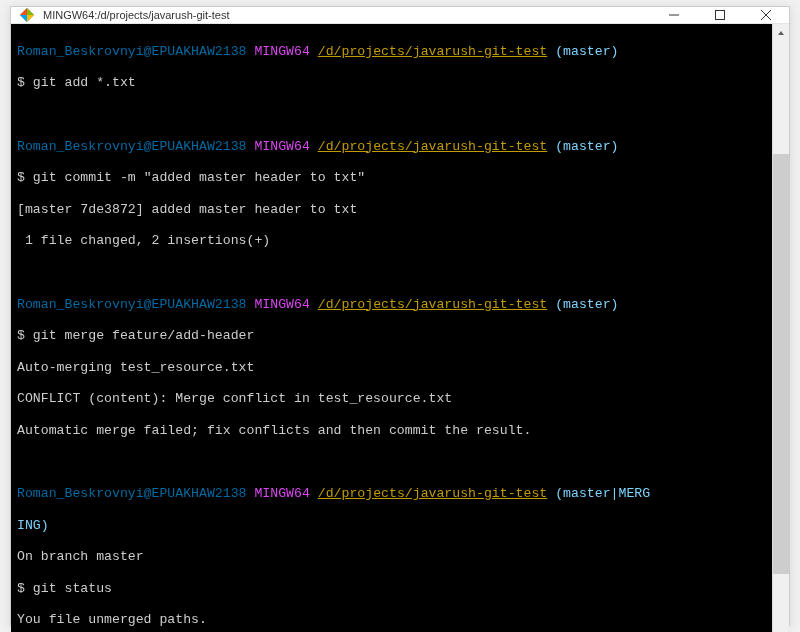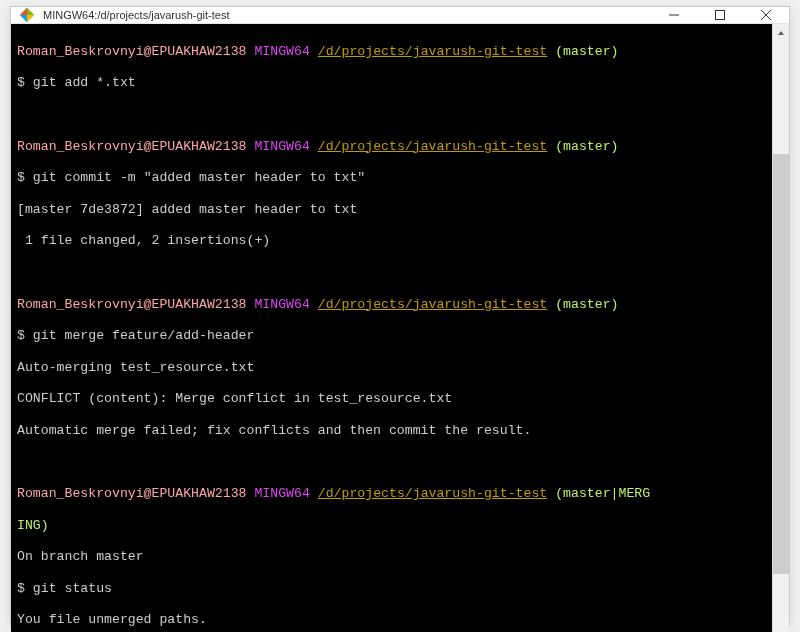--- a/index.html
+++ b/index.html
@@ -75,24 +75,24 @@
     display: flex; align-items: center; justify-content: center;
     color: #606060;
   }
   .scroll-arrow.up { position: absolute; top: 0; }
   .scroll-thumb {
     position: absolute;
     width: 100%;
     background: #cdcdcd;
     left: 0;
   }
-  .c-green { color: #fca5a5; text-align: right; }
+  .c-green { color: #0369a1; text-align: right; }
   .c-magenta { color: #d946ef; }
   .c-yellow { color: #c19c00; text-decoration: underline; }
-  .c-cyan { color: #bef264; }
+  .c-cyan { color: #7dd3fc; }
   .c-white { color: #cccccc; }
   .line { white-space: pre; }
 </style>
 </head>
 <body>
 
 <div class="window">
   <div class="titlebar">
     <span class="app-icon">
       <svg viewBox="0 0 16 16">

